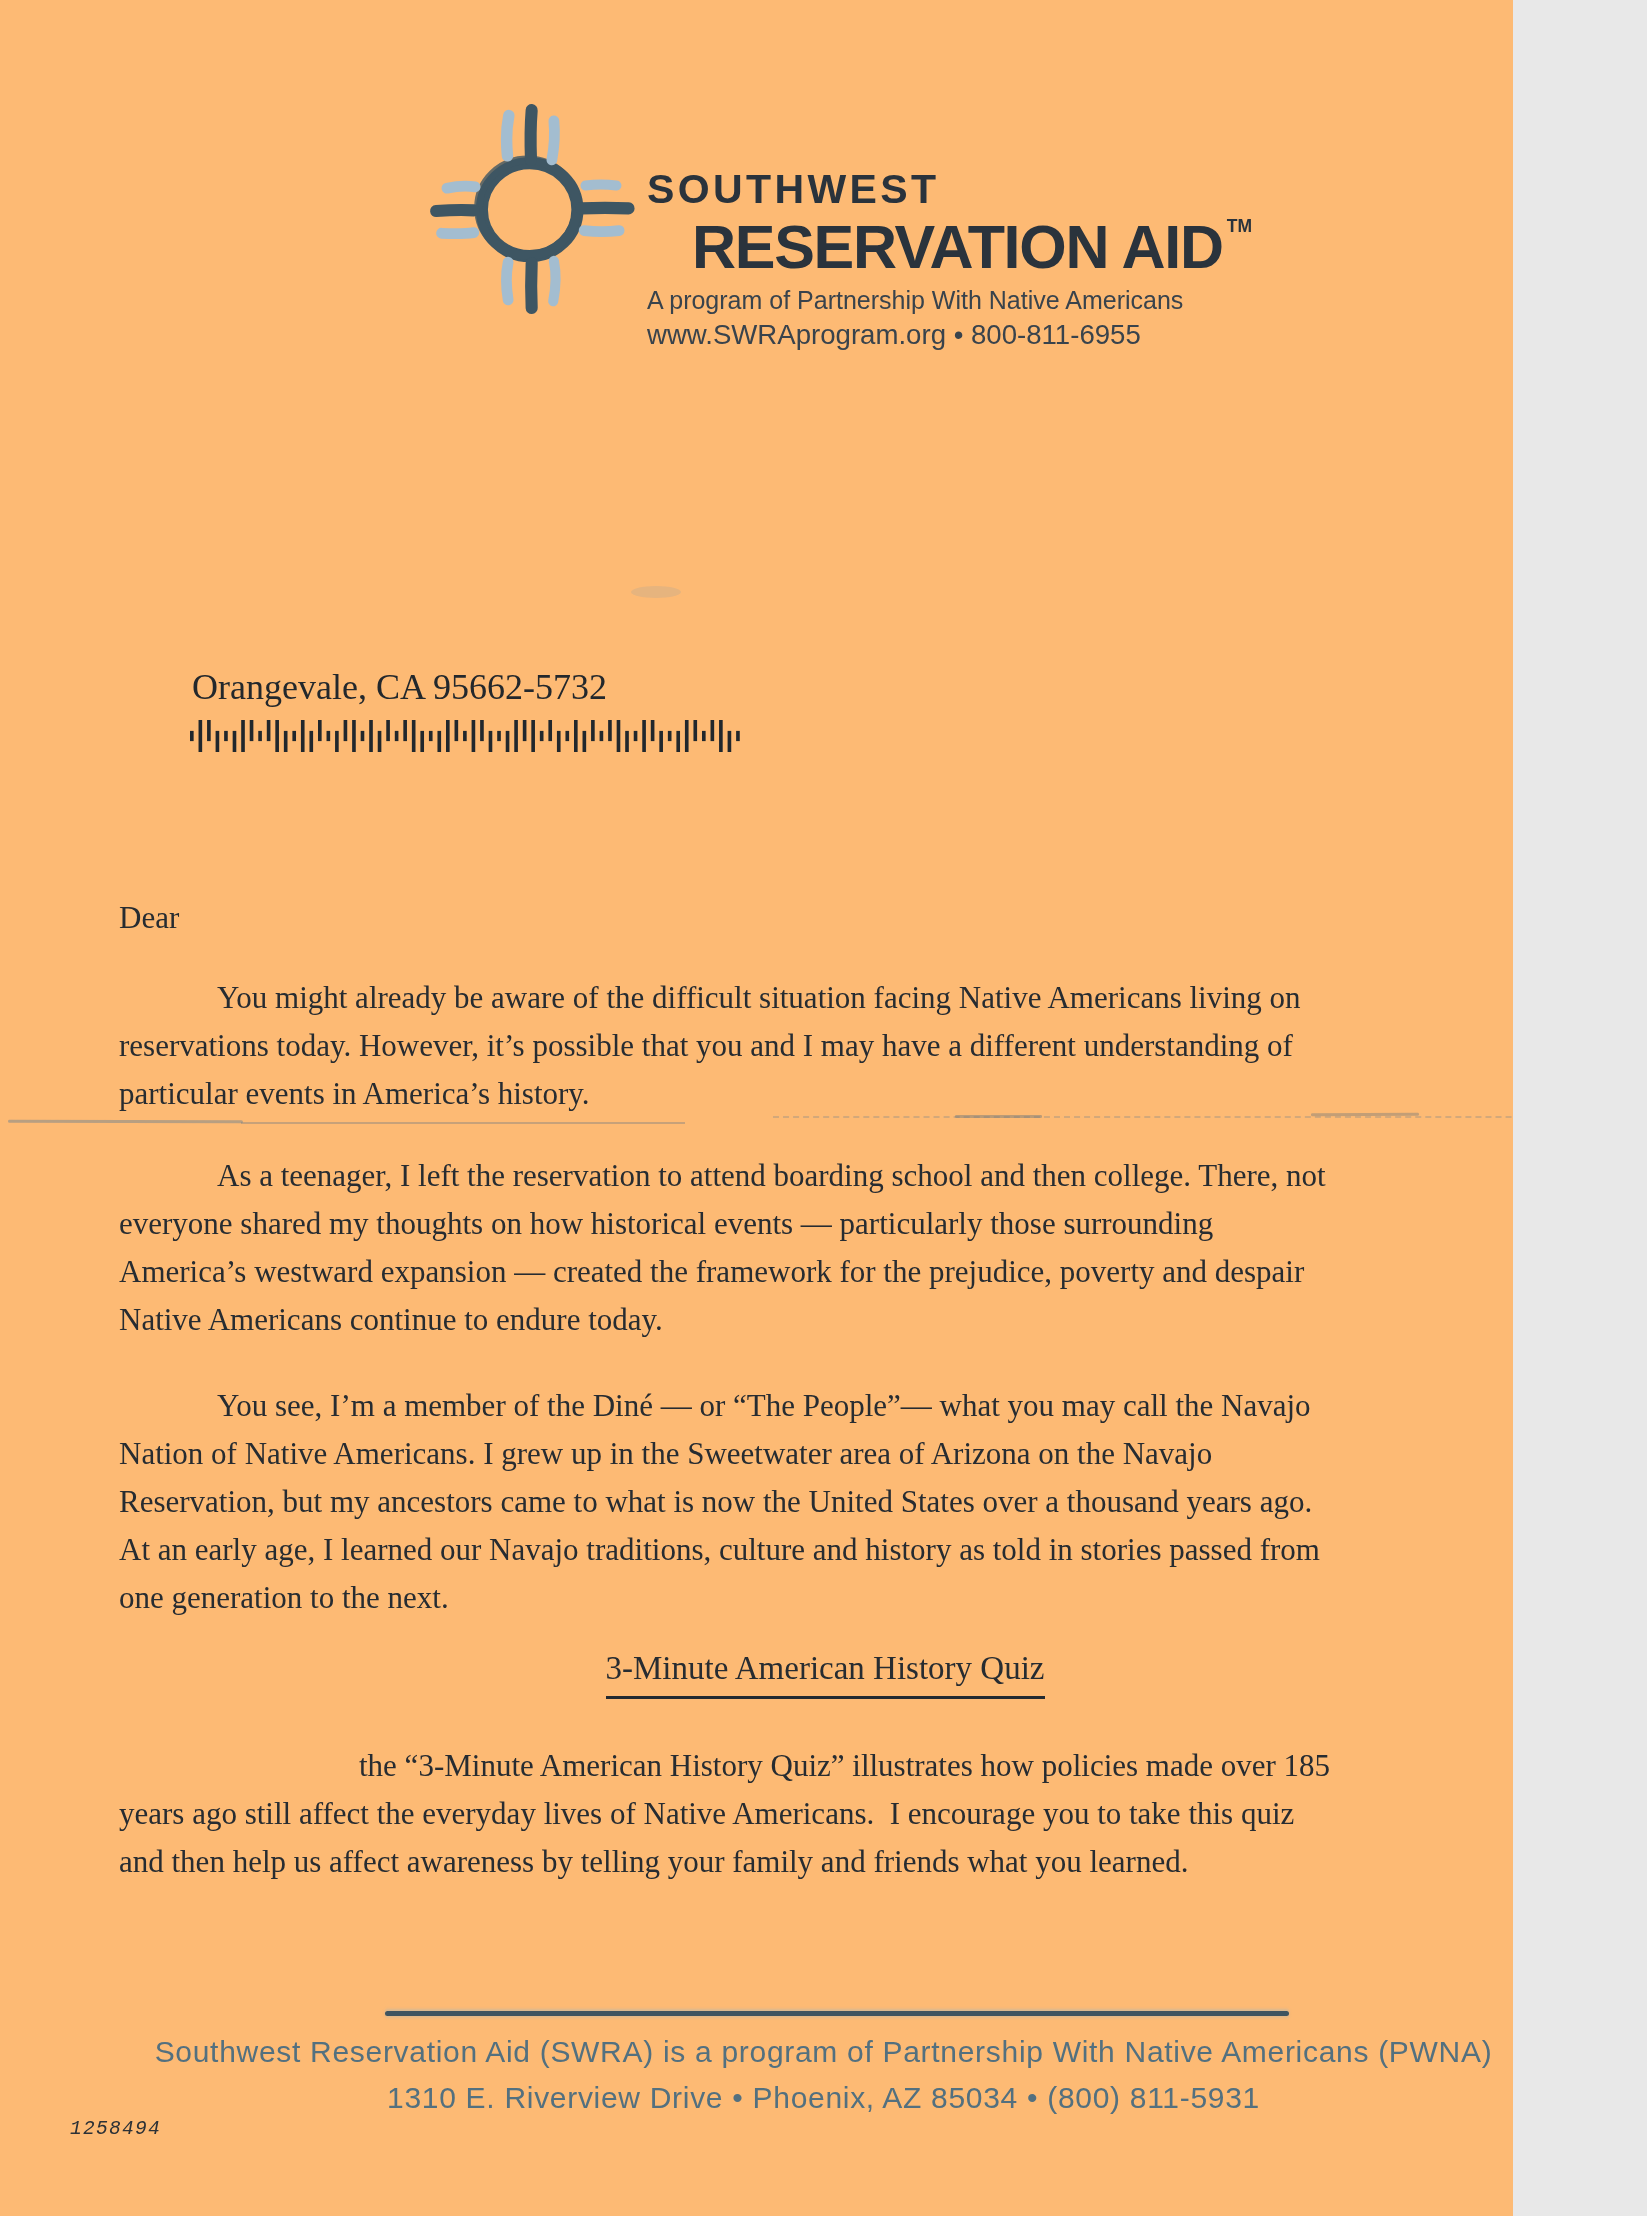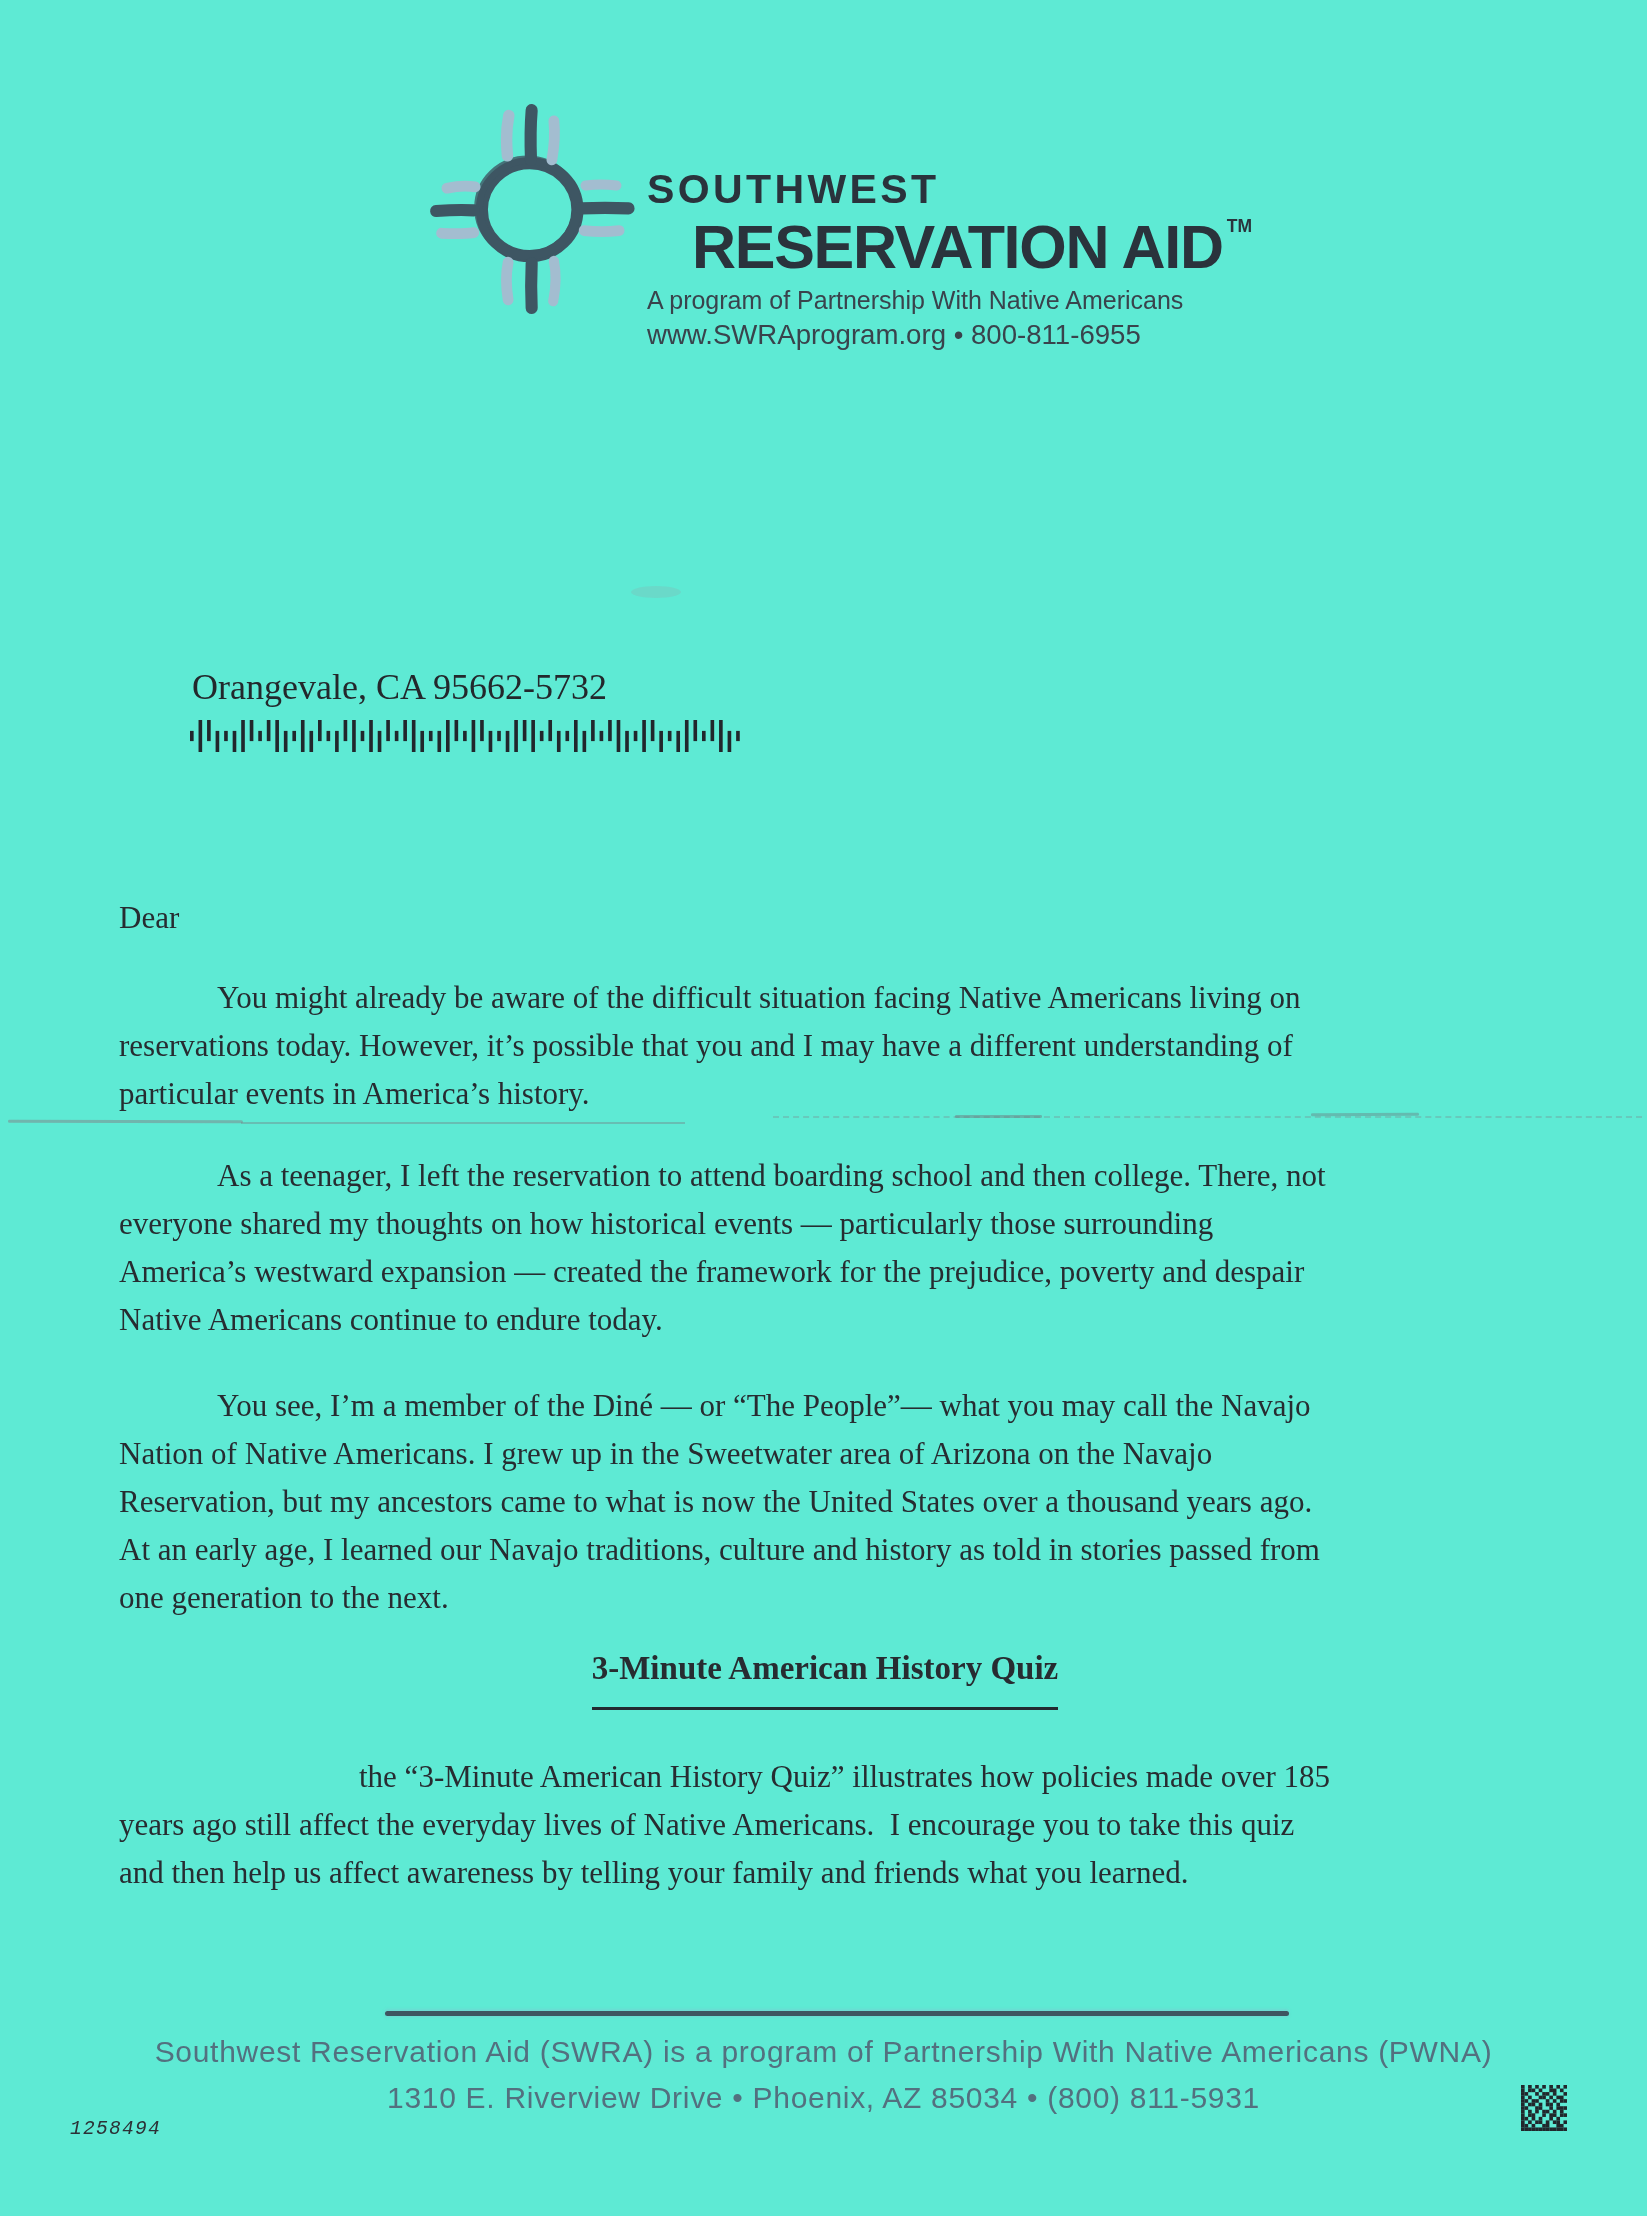--- a/index.html
+++ b/index.html
@@ -8,22 +8,22 @@
     --header-gray:#39434c;
     --zia-dark:#3e5663;
     --zia-light:#a3bdd0;
     --footer-blue:#53707f;
     --rule:#3e5460;
     --barcode-ink:#21272c;
   }
   html,body{margin:0;padding:0;background:#e8e8e8;}
   .page{
     position:relative;
-    width:1647px;height:2216px;
-    background:#5eead4;
+    width:1513px;height:2216px;
+    background:#fdba74;
     overflow:hidden;
     font-family:"Liberation Serif","DejaVu Serif",serif;
     color:var(--ink);
   }
   
   .zia{position:absolute;left:420px;top:94px;width:222px;height:222px;}
   .lh-text{position:absolute;left:647px;top:169px;font-family:"Liberation Sans","DejaVu Sans",sans-serif;}
   .lh-southwest{
     font-size:41px;font-weight:700;letter-spacing:3.4px;
     color:var(--header-dark);line-height:1.0;
@@ -46,22 +46,22 @@
   .letter-body .line{white-space:pre;}
   .salutation{white-space:pre;}
   .para.p1{margin-top:32px;}
   .para.p2{margin-top:38px;}
   .para.p3{margin-top:34px;}
   .para.p4{margin-top:43px;}
   .indent{padding-left:98px;}
   .indent-lg{padding-left:240px;}
   .quiz-heading{margin-top:23px;width:1412px;text-align:center;}
   .quiz-heading span{
-    display:inline-block;font-weight:700;font-size:33px;
-    border-bottom:3.4px solid #232a30;padding-bottom:16px;line-height:45px;
+    display:inline-block;font-weight:400;font-size:33px;
+    border-bottom:3.4px solid #232a30;padding-bottom:5px;line-height:45px;
   }
   
   .footer-rule{position:absolute;left:385px;top:2011px;width:904px;height:4.7px;background:var(--rule);border-radius:2.7px;box-shadow:0 -2px 2.7px rgba(140,180,205,.35),0 2px 2.7px rgba(140,180,205,.25);}
   .footer-line{position:absolute;left:0;width:1647px;text-align:center;
     font-family:"Liberation Sans","DejaVu Sans",sans-serif;font-size:30px;letter-spacing:0.7px;
     color:var(--footer-blue);white-space:pre;}
   .footer-line.f1{top:2035px;}
   .footer-line.f2{top:2081px;}
   .refnum{position:absolute;left:70px;top:2118px;
     font-family:"Liberation Mono","DejaVu Sans Mono",monospace;font-style:italic;

